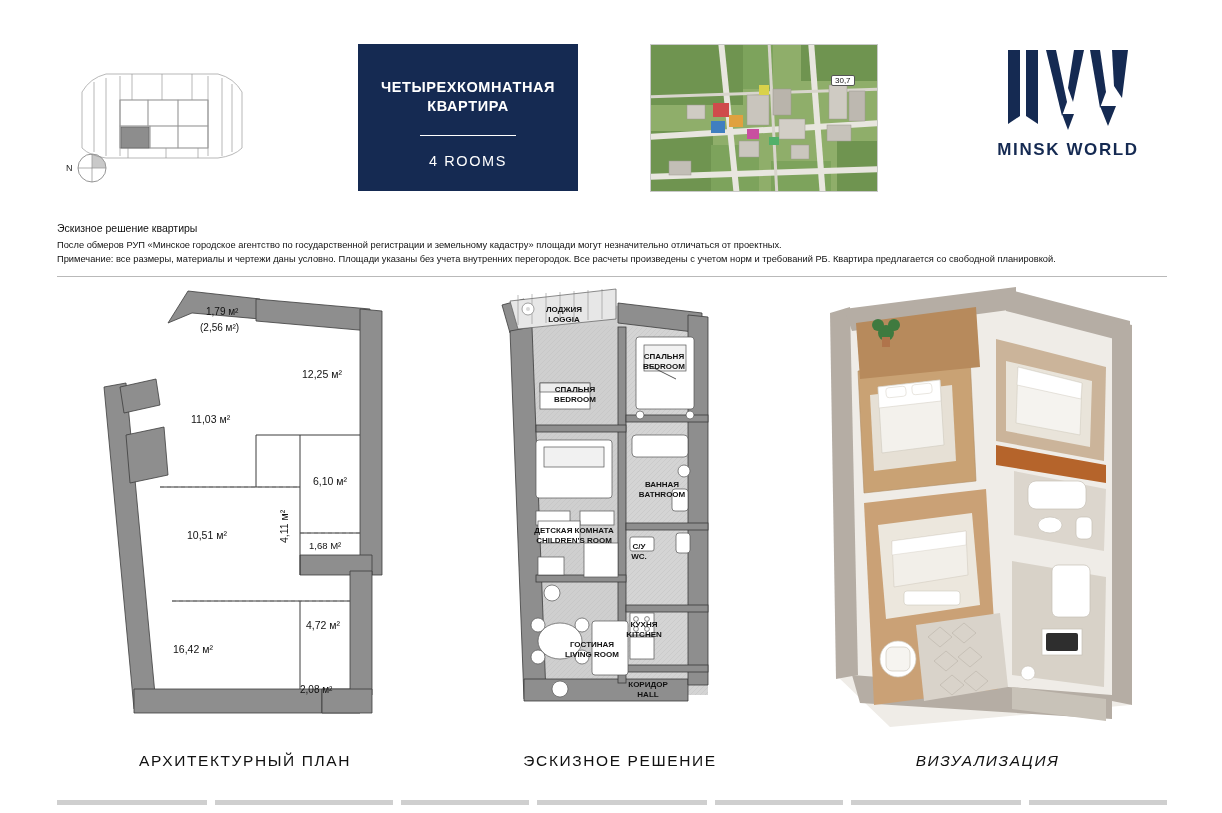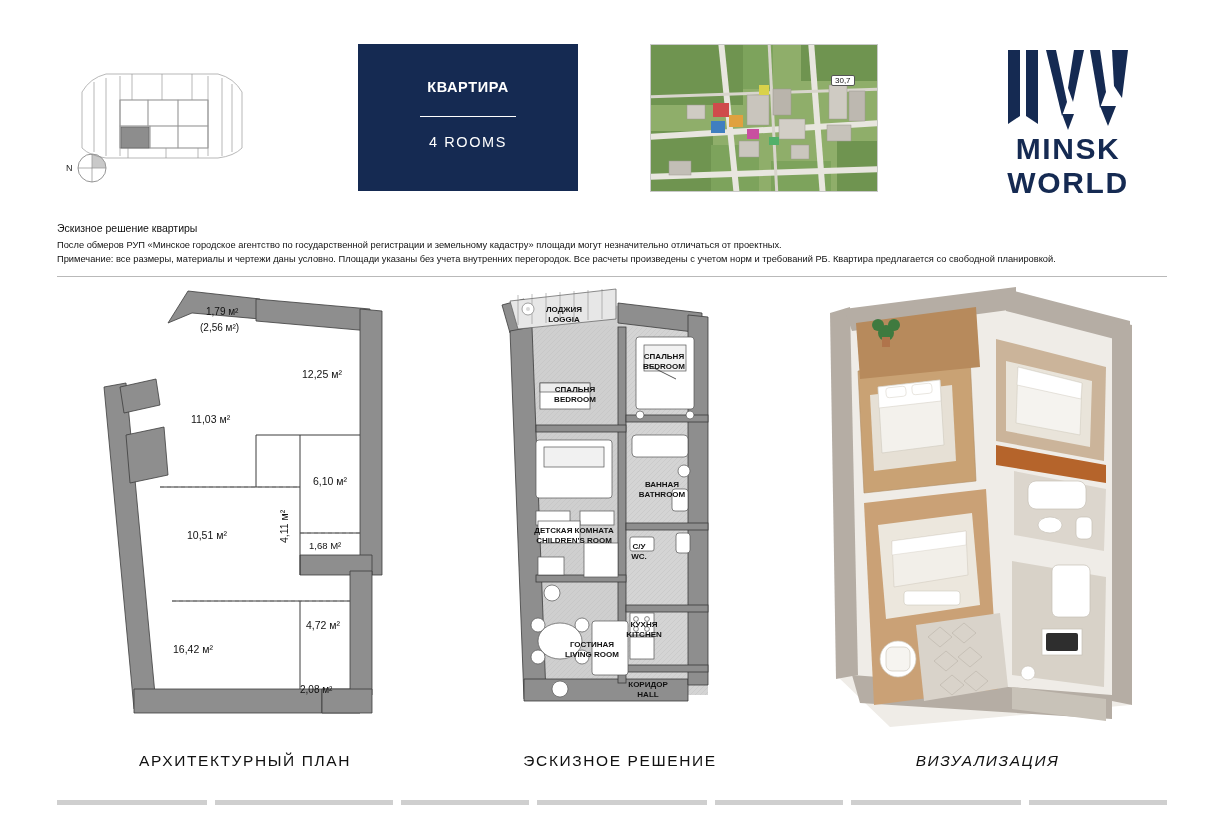--- a/index.html
+++ b/index.html
@@ -97,21 +97,22 @@
 
   
   .logo {
     position: absolute;
     right: 54px; top: 46px;
     width: 200px; height: 140px;
     text-align: center;
   }
   .logo .mark { height: 86px; }
   .logo .brand {
-    font-size: 30px;
+    margin-top: 8px;
+    font-size: 17px;
     letter-spacing: 1.6px;
     color: #152a52;
     font-weight: bold;
   }
 
   
   .notes {
     position: absolute;
     left: 57px; top: 222px;
     width: 1110px;
@@ -201,20 +202,21 @@
       <svg width="60" height="40" viewBox="0 0 60 40">
         <circle cx="30" cy="20" r="14" fill="none" stroke="#7a7a7a" stroke-width="0.8"></circle>
         <path d="M30 6 L30 34 M16 20 L44 20" stroke="#7a7a7a" stroke-width="0.6"></path>
         <path d="M30 20 L30 6 A14 14 0 0 1 44 20 Z" fill="#9d9d9d" stroke="none" opacity="0.55"></path>
         <text x="4" y="23" font-size="9" fill="#222">N</text>
       </svg>
     </div>
 
     <div class="titleblock">
       <div class="t-ru">
+        <div>ЧЕТЫРЕХКОМНАТНАЯ</div>
         <div>КВАРТИРА</div>
       </div>
       <div class="t-rule"></div>
       <div class="t-en">4 ROOMS</div>
     </div>
 
     <div class="map">
       <svg width="228" height="148" viewBox="0 0 228 148">
         <rect width="228" height="148" fill="#8fae6a"></rect>
 

